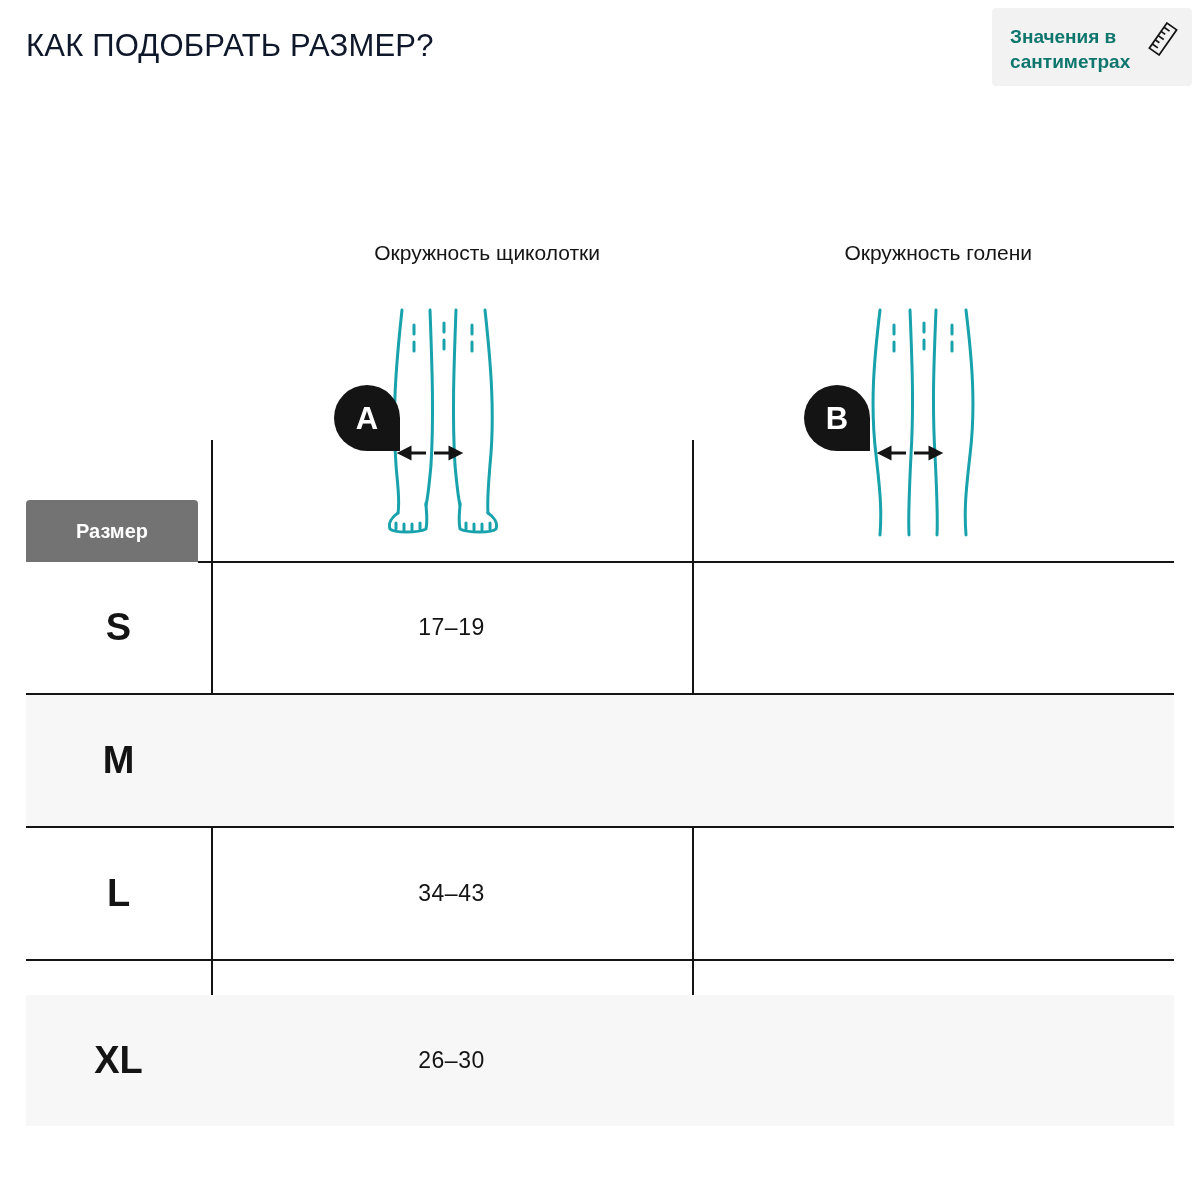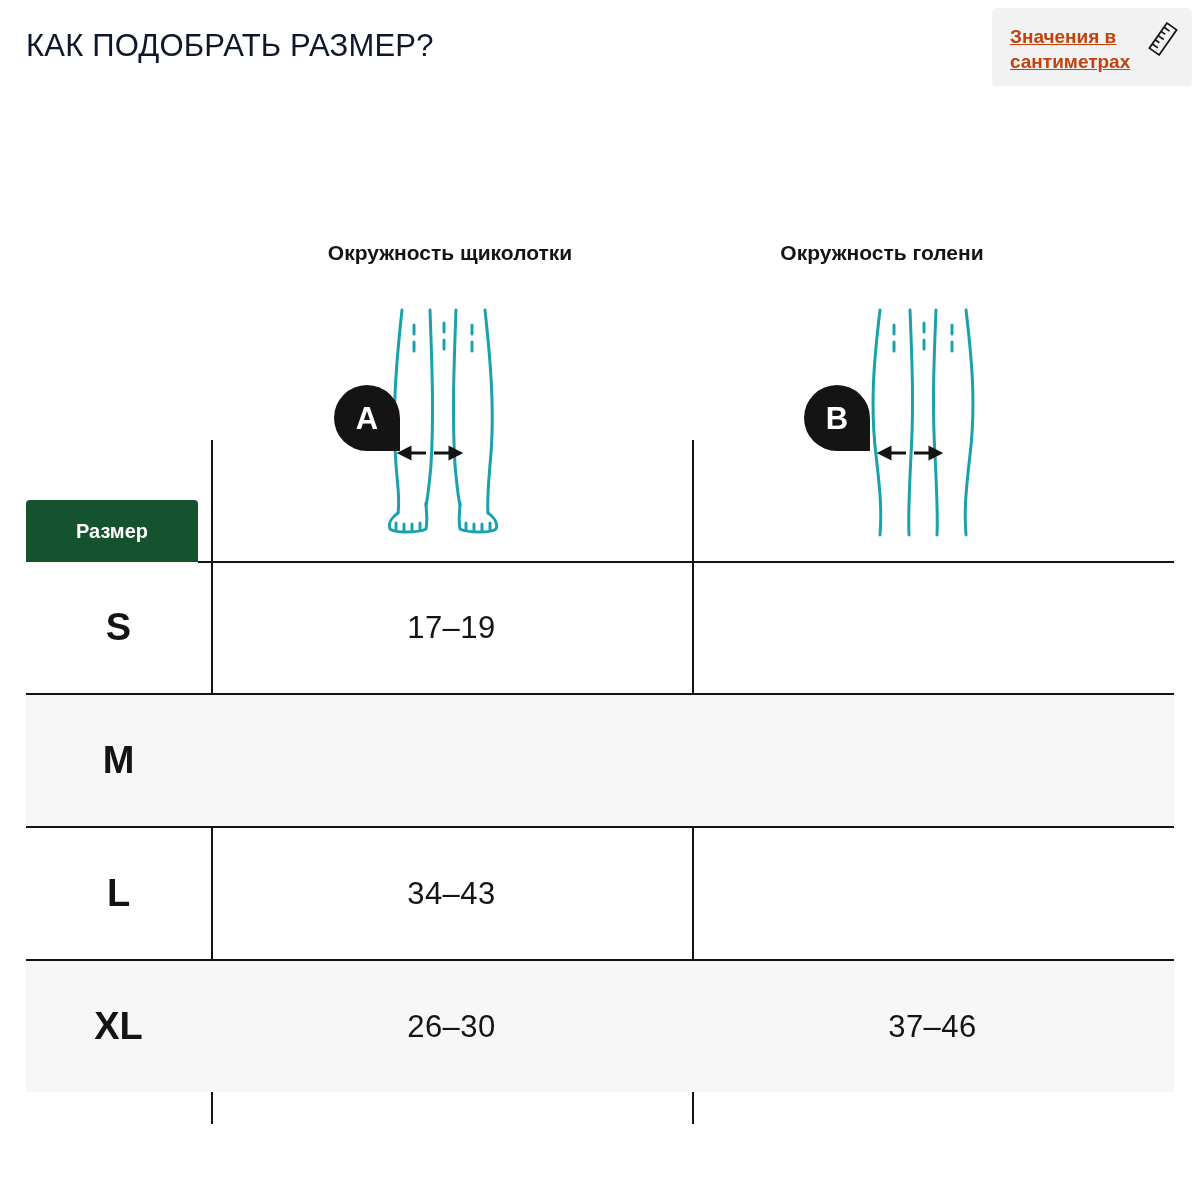--- a/index.html
+++ b/index.html
@@ -38,37 +38,36 @@
     border-radius: 4px;
   }
   .units-badge .units-text {
     position: absolute;
     left: 18px;
     top: 16px;
     width: 145px;
     font-size: 19px;
     font-weight: bold;
     line-height: 25px;
-    color: #c2410c;
-    text-decoration: underline;
+    color: #0f766e;
   }
   .ruler-icon {
     position: absolute;
     right: 12px;
     top: 14px;
     width: 34px;
     height: 34px;
   }
 
   
   .col-heading {
     position: absolute;
-    text-align: center;
+    text-align: right;
     font-size: 21px;
-    font-weight: bold;
+    font-weight: normal;
     line-height: 30px;
     color: #141414;
   }
   #heading-a { left: 300px; top: 238px; width: 300px; }
   #heading-b { left: 732px; top: 238px; width: 300px; }
 
   
   .illus { position: absolute; }
   #illus-a { left: 330px; top: 305px; width: 250px; height: 250px; }
   #illus-b { left: 810px; top: 305px; width: 250px; height: 250px; }
@@ -90,21 +89,21 @@
   #badge-a { left: 334px; top: 385px; }
   #badge-b { left: 804px; top: 385px; }
 
   
   .size-header {
     position: absolute;
     left: 26px;
     top: 500px;
     width: 172px;
     height: 62px;
-    background: #14532d;
+    background: #737373;
     border-radius: 4px 4px 0 0;
     color: #ffffff;
     font-size: 20px;
     font-weight: bold;
     display: flex;
     align-items: center;
     justify-content: center;
   }
 
   .table {
@@ -113,32 +112,32 @@
     top: 562px;
     width: 1148px;
   }
   .row {
     display: flex;
     height: 131px;
     align-items: center;
     border-bottom: 2px solid #141414;
   }
   .row.shaded { background: #f7f7f7; }
-  .row.last { border-bottom: none; }
+  .row.last { border-bottom: none; margin-top: 34px; }
   .cell-size {
     width: 185px;
     text-align: center;
     font-size: 38px;
     font-weight: bold;
     color: #141414;
   }
   .cell-val {
     width: 481px;
     text-align: center;
-    font-size: 31px;
+    font-size: 23px;
     color: #141414;
     letter-spacing: 0.5px;
   }
 
   
   .vline {
     position: absolute;
     width: 2px;
     background: #141414;
   }
@@ -244,16 +243,15 @@
   </div>
 
   <div class="row">
     <div class="cell-size">L</div>
     <div class="cell-val">34–43</div>
   </div>
 
   <div class="row shaded last">
     <div class="cell-size">XL</div>
     <div class="cell-val">26–30</div>
-    <div class="cell-val">37–46</div>
   </div>
 
 </div>
 
 </body></html>

